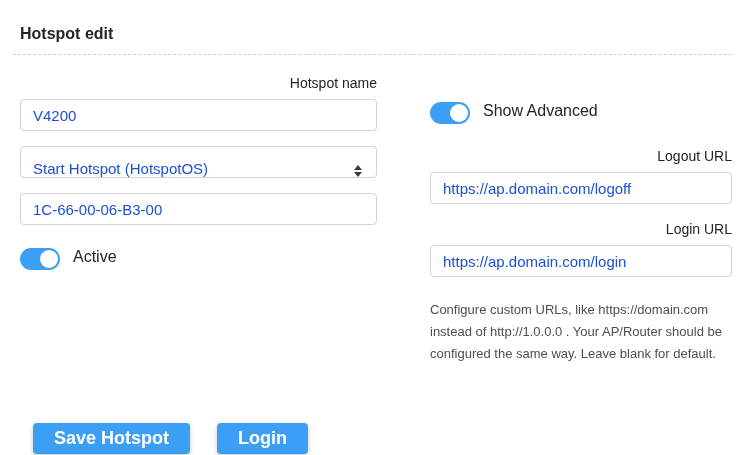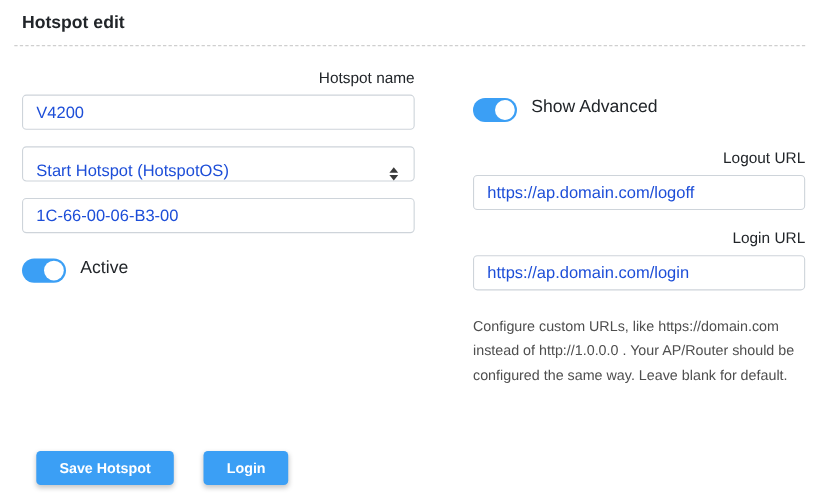--- a/index.html
+++ b/index.html
@@ -4,21 +4,21 @@
 <style>
   * { box-sizing: border-box; margin: 0; padding: 0; }
   html, body { background: #ffffff; }
   body {
     font-family: "Liberation Sans", sans-serif;
     color: #212529;
     width: 746px;
     height: 455px;
     overflow: hidden;
   }
-  .page { padding: 12px 14px 20px 20px; width: 746px; height: 455px; }
+  .page { padding: 25px 14px 20px 20px; width: 746px; height: 455px; }
   .page-title {
     font-size: 16px;
     font-weight: 700;
     color: #212529;
     margin-bottom: 11px;
   }
   .divider {
     border-top: 1px dashed #cfcfcf;
     margin-left: -7px;
     height: 0;
@@ -110,21 +110,21 @@
     gap: 27px;
   }
   .btn {
     height: 31px;
     padding: 0 21px;
     background: var(--accent, #3b9ff5);
     color: #ffffff;
     border: none;
     border-radius: 4px;
     font-family: "Liberation Sans", sans-serif;
-    font-size: 13px;
+    font-size: 18px;
     font-weight: 700;
     cursor: pointer;
     box-shadow: 0 2px 5px rgba(0,0,0,0.22);
   }
 </style>
 </head>
 <body>
 
 <div class="page">
   <div class="page-title">Hotspot edit</div>

